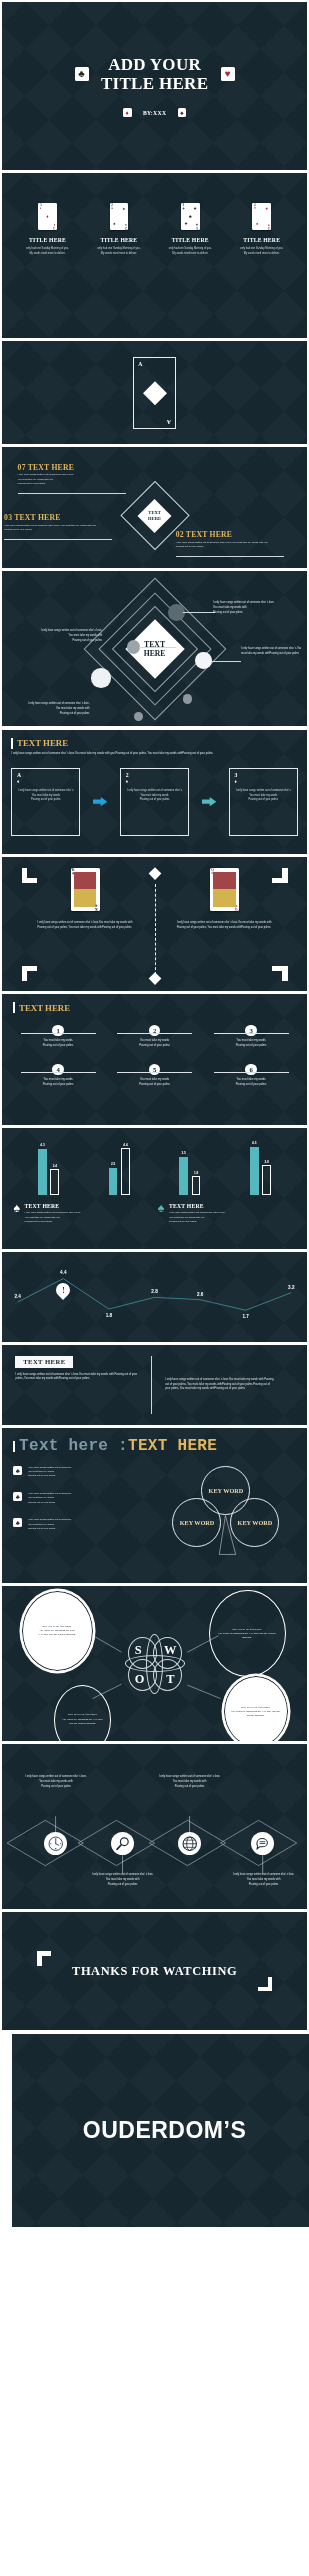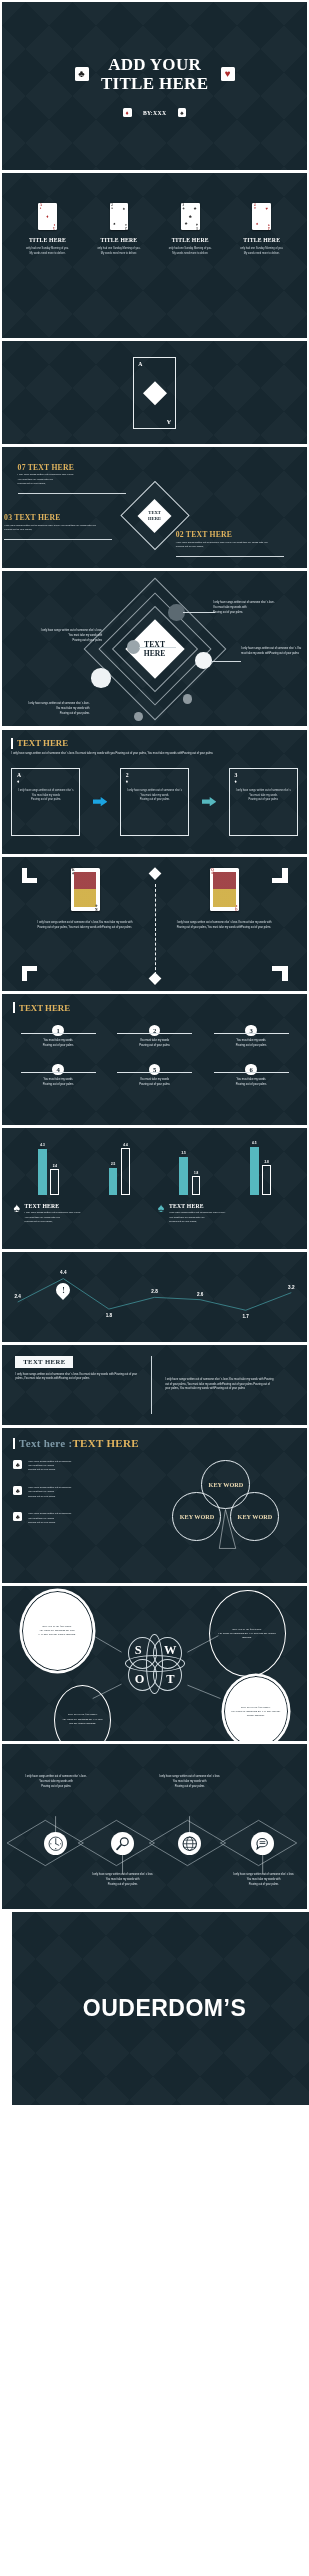--- a/index.html
+++ b/index.html
@@ -174,21 +174,21 @@
 
   
   .s-two { height: 80px; padding: 11.3px 13.4px; display:flex; gap: 11.3px; }
   .two-l { width: 124px; }
   .boxed-title { display:inline-block; background:#f6f8f9; color:#16252e; font-family:"Liberation Serif",serif;
                  font-weight:700; font-size: 6.7px; letter-spacing:0.4px; padding: 2.1px 7.7px; }
   .two-r { width: 124px; border-left: 0.6px solid #cbd5da; padding-left: 13.4px; display:flex; align-items:center;}
 
   
   .s-key { height: 155px; padding: 9.3px 11.3px; }
-  .key-head { font-family:Liberation Serif, serif; font-size: 11px; font-weight:700; letter-spacing:0.3px;}
+  .key-head { font-family:Liberation Mono, monospace; font-size: 16px; font-weight:700; letter-spacing:0.3px;}
   .key-body { display:flex; margin-top: 10.3px; }
   .key-left { width: 155px; }
   .key-item { display:flex; gap: 5.7px; margin-bottom: 13.4px; }
   .key-item .chip { width: 8.8px; height:8.8px; font-size:6.2px; flex:none; }
   .club-graphic { position:relative; width: 118px; height: 103px; }
   .kc { position:absolute; border:0.6px solid #e3eaee; border-radius:50%; display:flex; align-items:center; justify-content:center;
         font-family:"Liberation Serif",serif; font-weight:700; font-size: 6.2px; color:#ead9b2; text-align:center; line-height:1.2;}
 
   
   .s-swot { height: 155px; position:relative; }
@@ -704,19 +704,30 @@
 You must take my words with
 Pouring out of your palms</span></div>
     <div class="ic-cap" style="left:150px;top:31px"><span class="pre" style="white-space: pre-line;">I only have songs written out of someone else’ s love.
 You must take my words with
 Pouring out of your palms</span></div>
     <div class="ic-cap" style="left:224px;top:129px"><span class="pre" style="white-space: pre-line;">I only have songs written out of someone else’ s love.
 You must take my words with
 Pouring out of your palms</span></div>
   </section>
 
+  <section class="slide s-thanks">
+    <div class="brk" style="left:35px;top:39px">
+      <i style="left:0;top:0;width:4.6px;height:14.4px"></i>
+        <i style="left:0;top:0;width:14.4px;height:4.6px"></i>
+    </div>
+    <div class="brk" style="right:35px;bottom:39px">
+      <i style="right:0;bottom:0;width:4.6px;height:14.4px"></i>
+        <i style="right:0;bottom:0;width:14.4px;height:4.6px"></i>
+    </div>
+    <div class="thanks-txt">THANKS FOR WATCHING</div>
+  </section>
 
   <section class="slide s-logo">
     <div class="logo-txt">OUDERDOM’S</div>
   </section>
 
 </div>
 
 
 </body></html>

